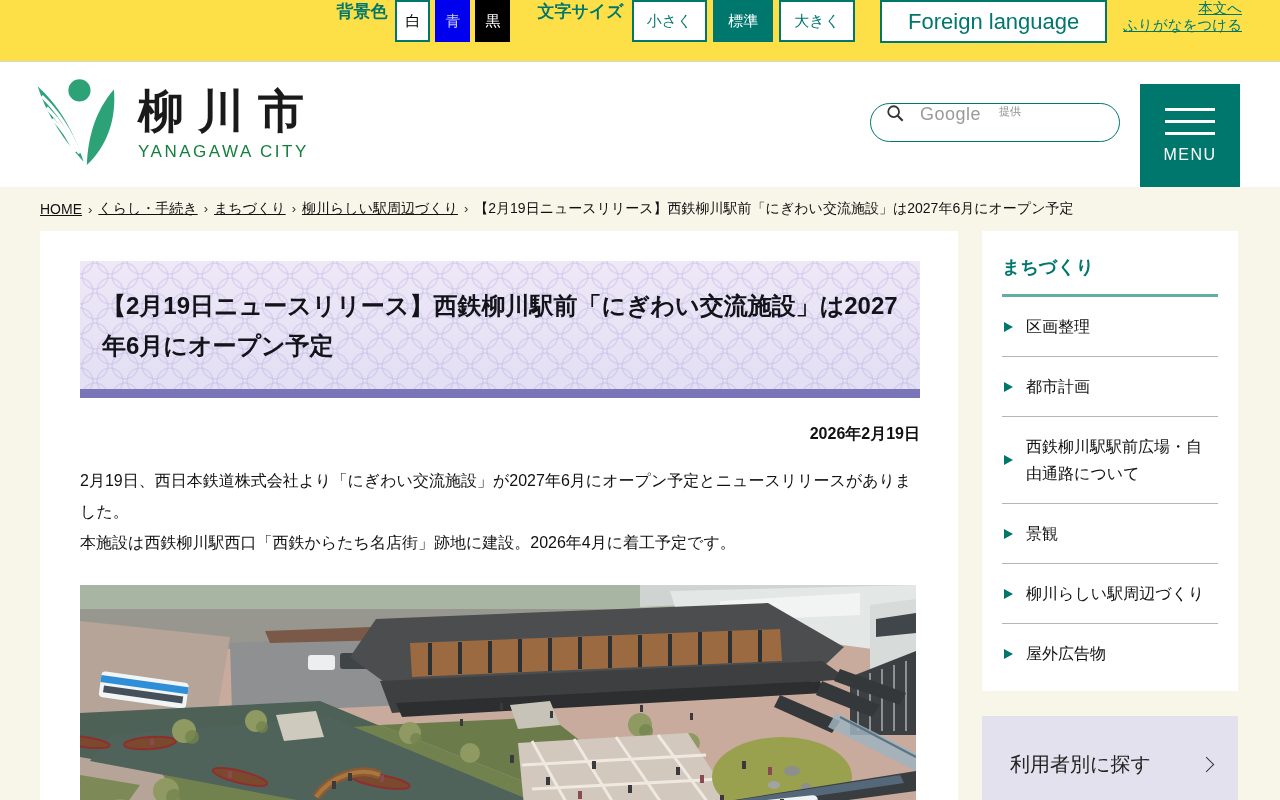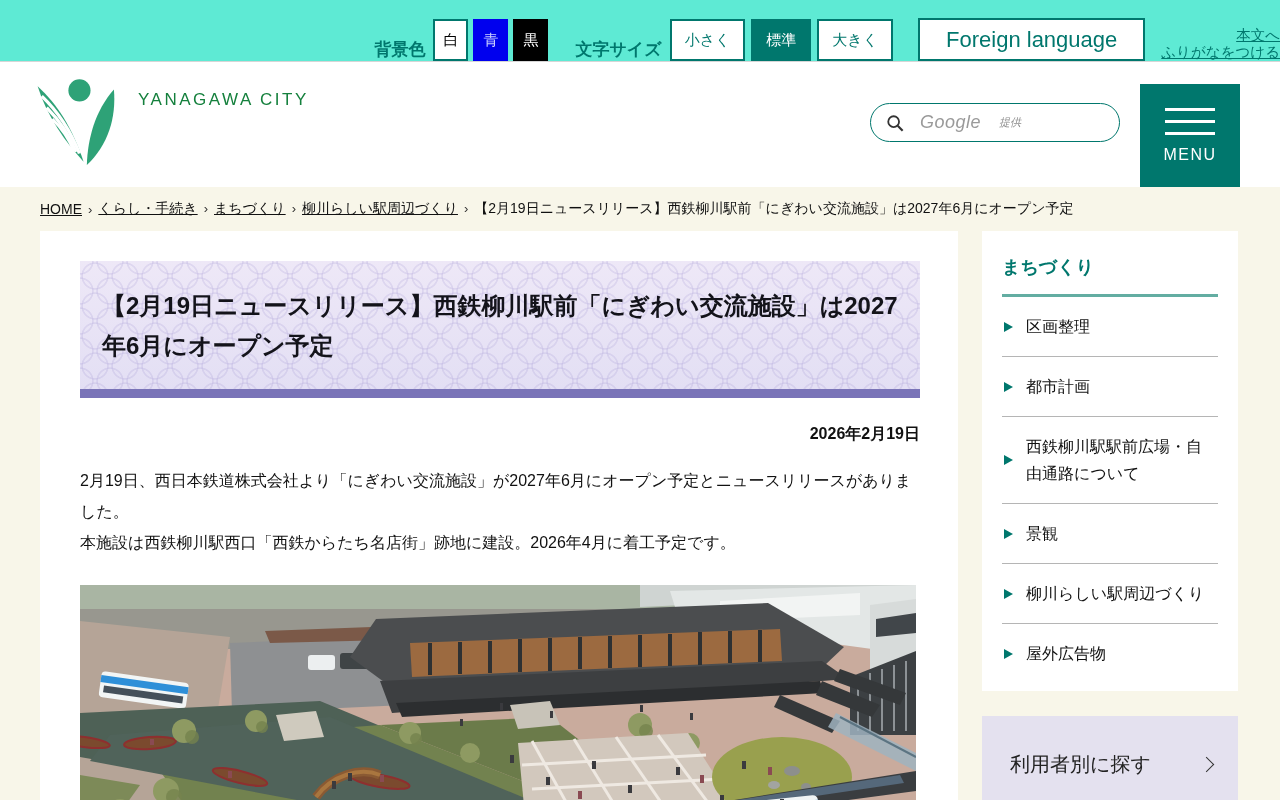--- a/index.html
+++ b/index.html
@@ -1,21 +1,21 @@
 <!DOCTYPE html>
 <html><head>
 <meta charset="utf-8">
 <style>
   * { margin:0; padding:0; box-sizing:border-box; }
   html,body { width:1280px; height:800px; overflow:hidden; }
   body { font-family:"Liberation Sans","DejaVu Sans",sans-serif; background:#f8f6e9; color:#111; }
 
   
-  .utility { height:62px; background:#5eead4; border-bottom:1px solid #d6d6d6;
-             display:flex; align-items:flex-end; justify-content:flex-end; }
+  .utility { height:62px; background:#fde047; border-bottom:1px solid #d6d6d6;
+             display:flex; align-items:flex-start; justify-content:flex-end; padding-right:38px; }
   .u-label { color:#00776d; font-weight:bold; font-size:17px; margin-right:8px; }
   .swatch { width:35px; height:42px; display:flex; align-items:center; justify-content:center;
             font-size:15px; margin-right:5px; cursor:pointer; }
   .swatch.white { background:#fff; border:2px solid #00776d; color:#000; }
   .swatch.blue  { background:#0000ee; color:#c8ceff; }
   .swatch.black { background:#000; color:#fff; }
   .u-gap { width:22px; }
   .size-btn { height:42px; padding:0 13px; border:2px solid #00776d; background:#fff; color:#00776d;
               font-size:15px; display:flex; align-items:center; margin-right:6px; cursor:pointer; }
   .size-btn.active { background:#00776d; color:#fff; }
@@ -28,21 +28,21 @@
   
   .header { position:relative; height:125px; background:#fff; }
   .brand { position:absolute; left:36px; top:14px; display:flex; align-items:flex-start; cursor:pointer; }
   .logo-mark { width:82px; height:96px; }
   .brand-text { margin-left:20px; padding-top:10px; }
   .site-name { font-family:"Liberation Serif","DejaVu Serif",serif; font-size:46px; font-weight:bold;
                letter-spacing:14px; color:#1a1a1a; line-height:52px; white-space:nowrap; }
   .site-en { font-size:17px; letter-spacing:2.5px; color:#15803d; margin-top:4px; }
   .search-pill { position:absolute; right:160px; top:41px; width:250px; height:39px;
                  border:1px solid #00776d; border-radius:20px; background:#fff;
-                 display:flex; align-items:center; padding:0 15px; cursor:text;font-style:italic; }
+                 display:flex; padding:0 15px; cursor:text; }
   .search-icon { width:18px; height:18px; flex:0 0 auto; }
   .g-brand { color:#9a9a9a; font-size:18px; margin-left:16px; letter-spacing:0.5px; }
   .g-provided { color:#8c8c8c; font-size:11px; margin-left:18px; }
   .menu-btn { position:absolute; right:40px; top:22px; width:100px; height:103px; background:#00776d;
               display:flex; flex-direction:column; align-items:center; justify-content:center; cursor:pointer; }
   .menu-lines { display:flex; flex-direction:column; gap:9px; margin-bottom:11px; }
   .menu-lines span { display:block; width:50px; height:3px; background:#fff; }
   .menu-label { color:#fff; font-size:16px; letter-spacing:1.5px; }
 
   
@@ -111,20 +111,21 @@
   <div class="brand">
     <svg class="logo-mark" viewBox="0 0 100 116">
       <circle cx="53" cy="17" r="13.5" fill="#2ea277"></circle>
       <path d="M62,108 C63,76 72,42 95,16 C98,50 88,84 62,108 Z" fill="#2ea277"></path>
       <path d="M2,12 C26,34 44,62 58,104 C36,80 14,50 2,12 Z" fill="#2ea277"></path>
       <path d="M7,24 C28,44 42,66 53,94" stroke="#fff" stroke-width="4" fill="none"></path>
       <path d="M13,38 C30,55 41,72 49,92" stroke="#fff" stroke-width="4" fill="none"></path>
       <path d="M20,52 C33,65 41,78 46,91" stroke="#fff" stroke-width="3.5" fill="none"></path>
     </svg>
     <div class="brand-text">
+      <div class="site-name">柳川市</div>
       <div class="site-en">YANAGAWA CITY</div>
     </div>
   </div>
 
   <div class="search-pill">
     <svg class="search-icon" viewBox="0 0 20 20">
       <circle cx="8.5" cy="8.5" r="6" fill="none" stroke="#333" stroke-width="2"></circle>
       <line x1="13" y1="13" x2="18.5" y2="18.5" stroke="#333" stroke-width="2.4"></line>
     </svg>
     <span class="g-brand">Google</span>

